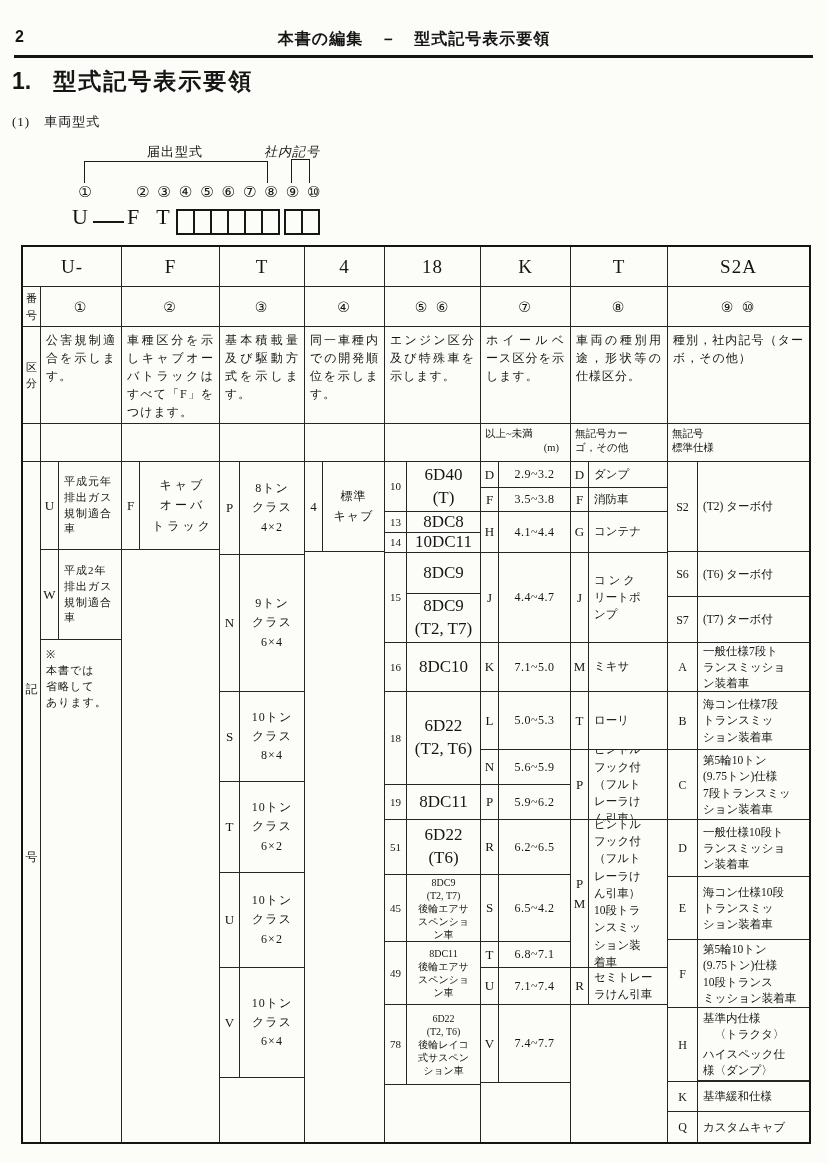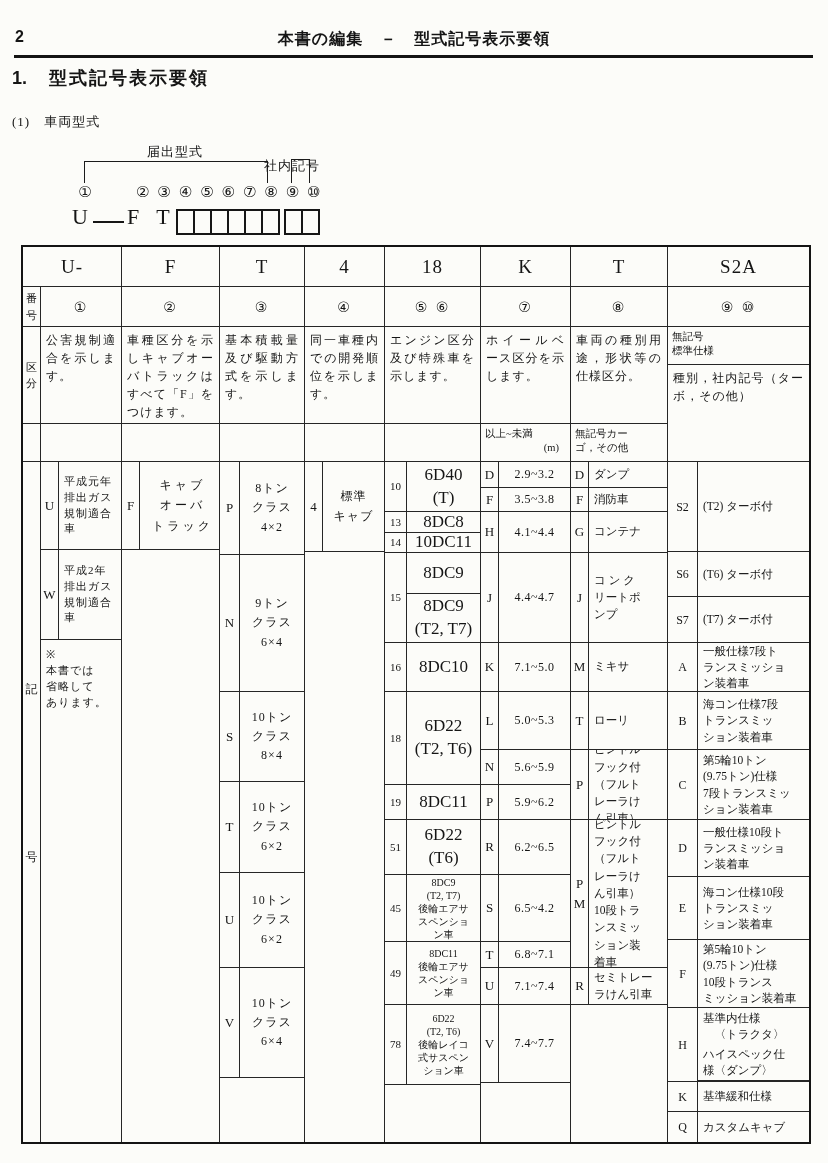--- a/index.html
+++ b/index.html
@@ -4,29 +4,29 @@
 <style>
   html,body{margin:0;padding:0;background:#e8e8e4;}
   .page{position:relative;width:828px;height:1163px;background:#fcfcf9;
         font-family:"Liberation Serif","DejaVu Serif",serif;color:#151515;overflow:hidden;}
   .gothic{font-family:"Liberation Sans","DejaVu Sans",sans-serif;}
 
   
   .pagenum{position:absolute;left:15px;top:28px;font-size:16px;font-weight:bold;}
   .htitle{position:absolute;left:0;right:0;top:29px;text-align:center;font-size:16px;font-weight:bold;letter-spacing:1px;}
   .rule{position:absolute;left:14px;right:15px;top:55px;height:3px;background:#141414;}
-  .sect{position:absolute;left:12px;top:66px;font-size:18px;font-weight:bold;letter-spacing:2px;}
+  .sect{position:absolute;left:12px;top:66px;font-size:23px;font-weight:bold;letter-spacing:2px;}
   .sect .no{margin-right:22px;letter-spacing:0;}
   .subsec{position:absolute;left:12px;top:113px;font-size:13px;letter-spacing:1px;}
 
   
   .diagram{position:absolute;left:0;top:140px;width:420px;height:105px;}
   .dlabel{position:absolute;font-size:13px;letter-spacing:1px;}
   .dl1{left:147px;top:3px;}
-  .dl2{left:264px;top:17px;}
+  .dl2{left:264px;top:3px;font-style:italic;}
   .bracket1{position:absolute;left:84px;top:21px;width:182px;height:21px;
             border:1px solid #1b1b1b;border-bottom:none;}
   .bracket2{position:absolute;left:291px;top:19px;width:17px;height:23px;
             border:1px solid #1b1b1b;border-bottom:none;}
   .digits{position:absolute;top:43px;font-family:"DejaVu Sans",sans-serif;font-size:15px;}
   .digit1{left:74px;width:22px;text-align:center;}
   .digitrow{left:132px;display:flex;}
   .digitrow span{width:21.4px;text-align:center;display:inline-block;}
   .fU{position:absolute;left:72px;top:64px;font-size:22px;}
   .fdash{position:absolute;left:93px;top:81px;width:31px;height:2px;background:#161616;}
@@ -441,25 +441,25 @@
           <div class="cd">セミトレー
 ラけん引車</div>
         </div>
         <div class="bc empty" style="height: 137px;"></div>
       </div>
       <div class="tcol c9 al" style="width: 141px;">
         <div class="hcell h1">
           <span>S2A</span>
         </div>
         <div class="hcell h2">⑨ ⑩</div>
+        <div class="hcell h3">種別，社内記号（ターボ，その他）</div>
         <div class="hcell h4">
           <div class="subline">無記号</div>
           <div class="subline">標準仕様</div>
         </div>
-        <div class="hcell h3">種別，社内記号（ターボ，その他）</div>
         <div class="bc" style="height: 90px;">
           <div class="cc" style="width: 30px;">S2</div>
           <div class="cd">(T2) ターボ付</div>
         </div>
         <div class="bc" style="height: 45px;">
           <div class="cc" style="width: 30px;">S6</div>
           <div class="cd">(T6) ターボ付</div>
         </div>
         <div class="bc" style="height: 46px;">
           <div class="cc" style="width: 30px;">S7</div>

